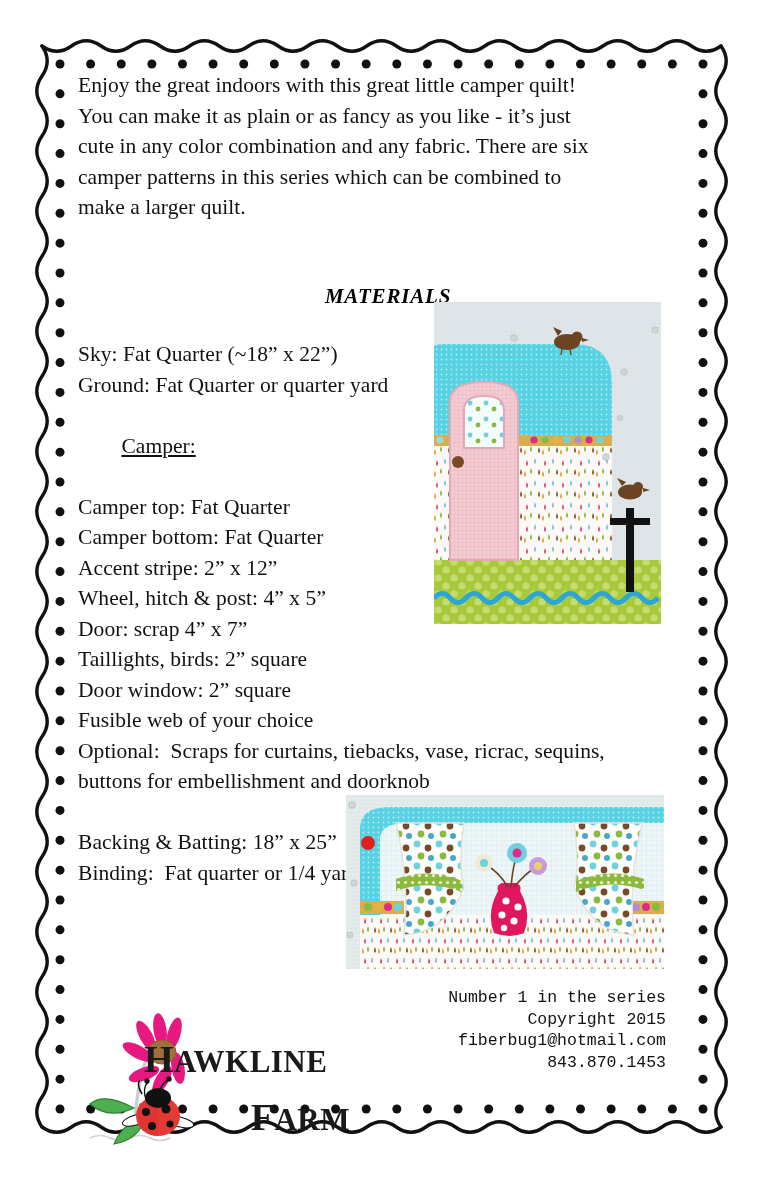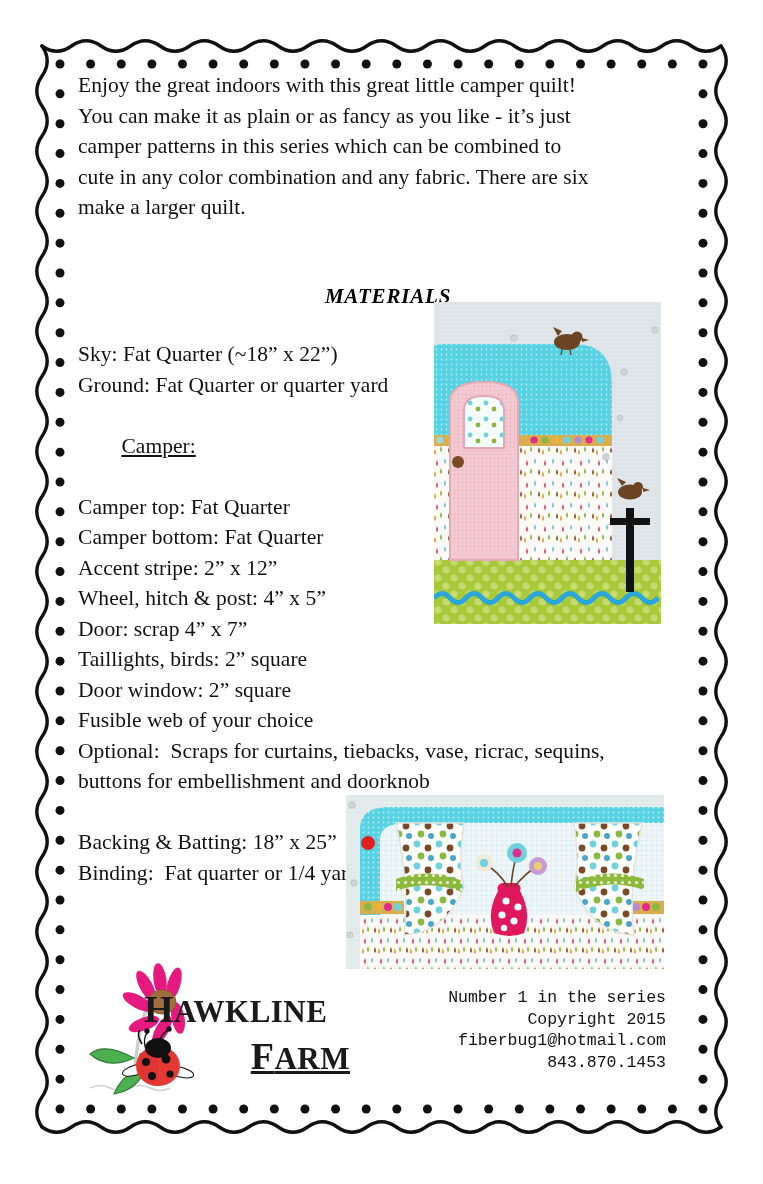--- a/index.html
+++ b/index.html
@@ -78,21 +78,21 @@
   }
   #photo-camper-detail {
     left: 346px; top: 795px;
     width: 318px; height: 174px;
   }
 
   
   #logo {
     position: absolute;
     left: 88px;
-    top: 962px;
+    top: 1012px;
     width: 270px;
     height: 140px;
   }
   #logo-text {
     position: absolute;
     left: 56px;
     top: 28px;
     width: 220px;
     font-family: "Liberation Serif", "DejaVu Serif", serif;
     font-weight: bold;
@@ -103,23 +103,22 @@
     display: block;
     font-size: 31px;
     letter-spacing: 0.5px;
     text-align: left;
   }
   .logo-word-2 {
     display: block;
     font-size: 31px;
     letter-spacing: 0.5px;
     text-align: right;
-    margin-top: 9px;
+    margin-top: 20px;
     padding-right: 14px;
-    text-decoration: underline;
   }
   .sc-first { font-size: 38px; }
 
   
   #credits {
     position: absolute;
     left: 398px;
     top: 987px;
     width: 268px;
     text-align: right;
@@ -256,22 +255,22 @@
         <circle cx="60" cy="1079.142857142857" r="4.5"></circle>
         <circle cx="703" cy="1079.142857142857" r="4.5"></circle>
       </g>
   </svg>
 
   <div id="content">
 
     <div class="intro-block">
       <div class="intro-line">Enjoy the great indoors with this great little camper quilt!</div>
       <div class="intro-line">You can make it as plain or as fancy as you like - it’s just</div>
+      <div class="intro-line">cute in any color combination and any fabric. There are six</div>
       <div class="intro-line">camper patterns in this series which can be combined to</div>
-      <div class="intro-line">cute in any color combination and any fabric. There are six</div>
       <div class="intro-line">make a larger quilt.</div>
     </div>
 
     <div class="spacer-line"></div>
     <div class="spacer-line"></div>
 
     <div id="materials-heading">MATERIALS</div>
 
     <div class="spacer-line"></div>
 

